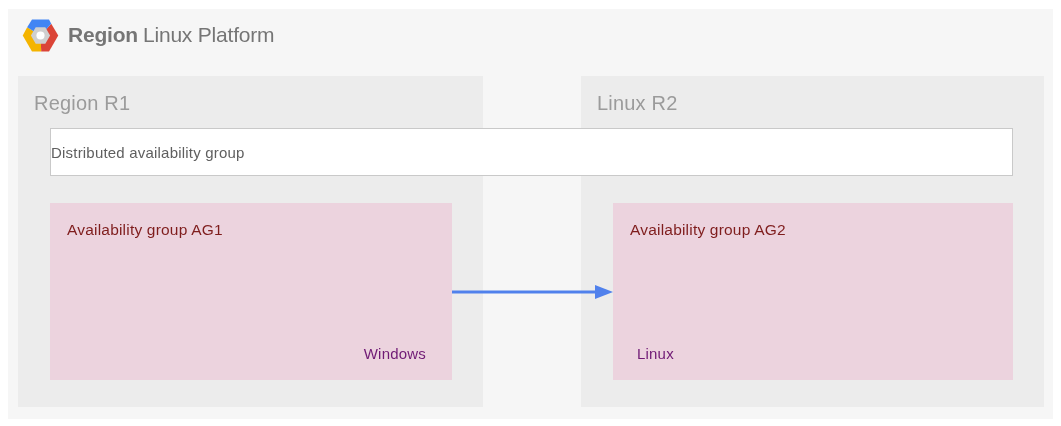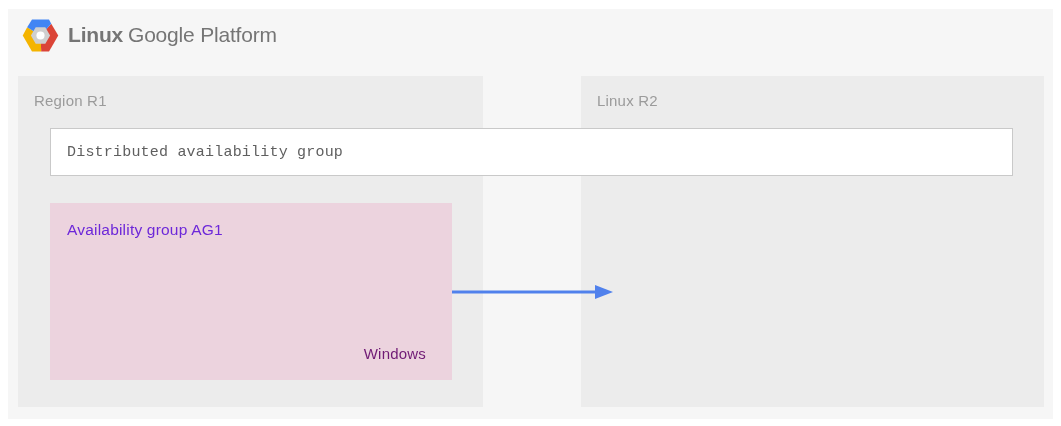--- a/index.html
+++ b/index.html
@@ -57,58 +57,56 @@
     top: 67px;              
     height: 331px;
     background: #ececec;
   }
   .region.r1 { left: 10px;  width: 465px; }   
   .region.r2 { left: 573px; width: 463px; }   
   .region-label {
     position: absolute;
     left: 16px;
     top: 16px;
-    font-size: 15px;
+    font-size: 20px;
     color: #9b9b9b;
     letter-spacing: 0.2px;
   }
   
   .dag-box {
     position: absolute;
     left: 42px;             
     top: 119px;             
     width: 961px;           
     height: 46px;
     background: #ffffff;
     border: 1px solid #c9c9c9;
     display: flex;
     align-items: center;
   }
   .dag-label {
-    margin-left: 16px;
     font-size: 15px;
     color: #5f5f5f;
     letter-spacing: 0.2px;
-    font-family: Liberation Mono, monospace;
   }
   
   .ag-box {
     position: absolute;
     top: 194px;             
     height: 177px;
     background: #ecd3de;
   }
   .ag-box.ag1 { left: 42px;  width: 402px; }  
   .ag-box.ag2 { left: 605px; width: 400px; }  
   .ag-label {
     position: absolute;
     left: 17px;
     top: 18px;
     font-size: 15.5px;
-    color: #6d28d9;
+    color: #7f1d1d;
     letter-spacing: 0.2px;
   }
   .os-label {
     position: absolute;
     bottom: 18px;
     font-size: 15px;
     color: #701a75;
     letter-spacing: 0.2px;
   }
   .os-label.right { right: 26px; }
@@ -136,41 +134,45 @@
 
         <polygon points="79,12 98,44 73,87 52,87 50,44" fill="#db4437"></polygon>
 
         <polygon points="14,22 27,1 73,1 79,12 50,44" fill="#4285f4"></polygon>
 
         <polygon points="24,44 37,22 63,22 76,44 63,66 37,66" fill="#cfcfcf"></polygon>
 
         <circle cx="50" cy="44" r="11" fill="#ffffff"></circle>
       </svg>
       <div class="logo-text">
-        <span class="brand">Linux</span><span class="product">Google Platform</span>
+        <span class="brand">Region</span><span class="product">Linux Platform</span>
       </div>
     </div>
 
     <div class="region r1">
       <div class="region-label">Region R1</div>
     </div>
 
     <div class="region r2">
       <div class="region-label">Linux R2</div>
     </div>
 
     <div class="dag-box">
       <span class="dag-label">Distributed availability group</span>
     </div>
 
     <div class="ag-box ag1">
       <div class="ag-label">Availability group AG1</div>
       <div class="os-label right">Windows</div>
     </div>
 
+    <div class="ag-box ag2">
+      <div class="ag-label">Availability group AG2</div>
+      <div class="os-label left">Linux</div>
+    </div>
 
     <svg class="arrow-svg" viewBox="0 0 166 18" aria-hidden="true">
       <line x1="2" y1="9" x2="147" y2="9" stroke="#5081ec" stroke-width="3"></line>
       <polygon points="145,2 163,9 145,16" fill="#5081ec"></polygon>
     </svg>
 
   </div>
 </div>
 
 </body></html>

